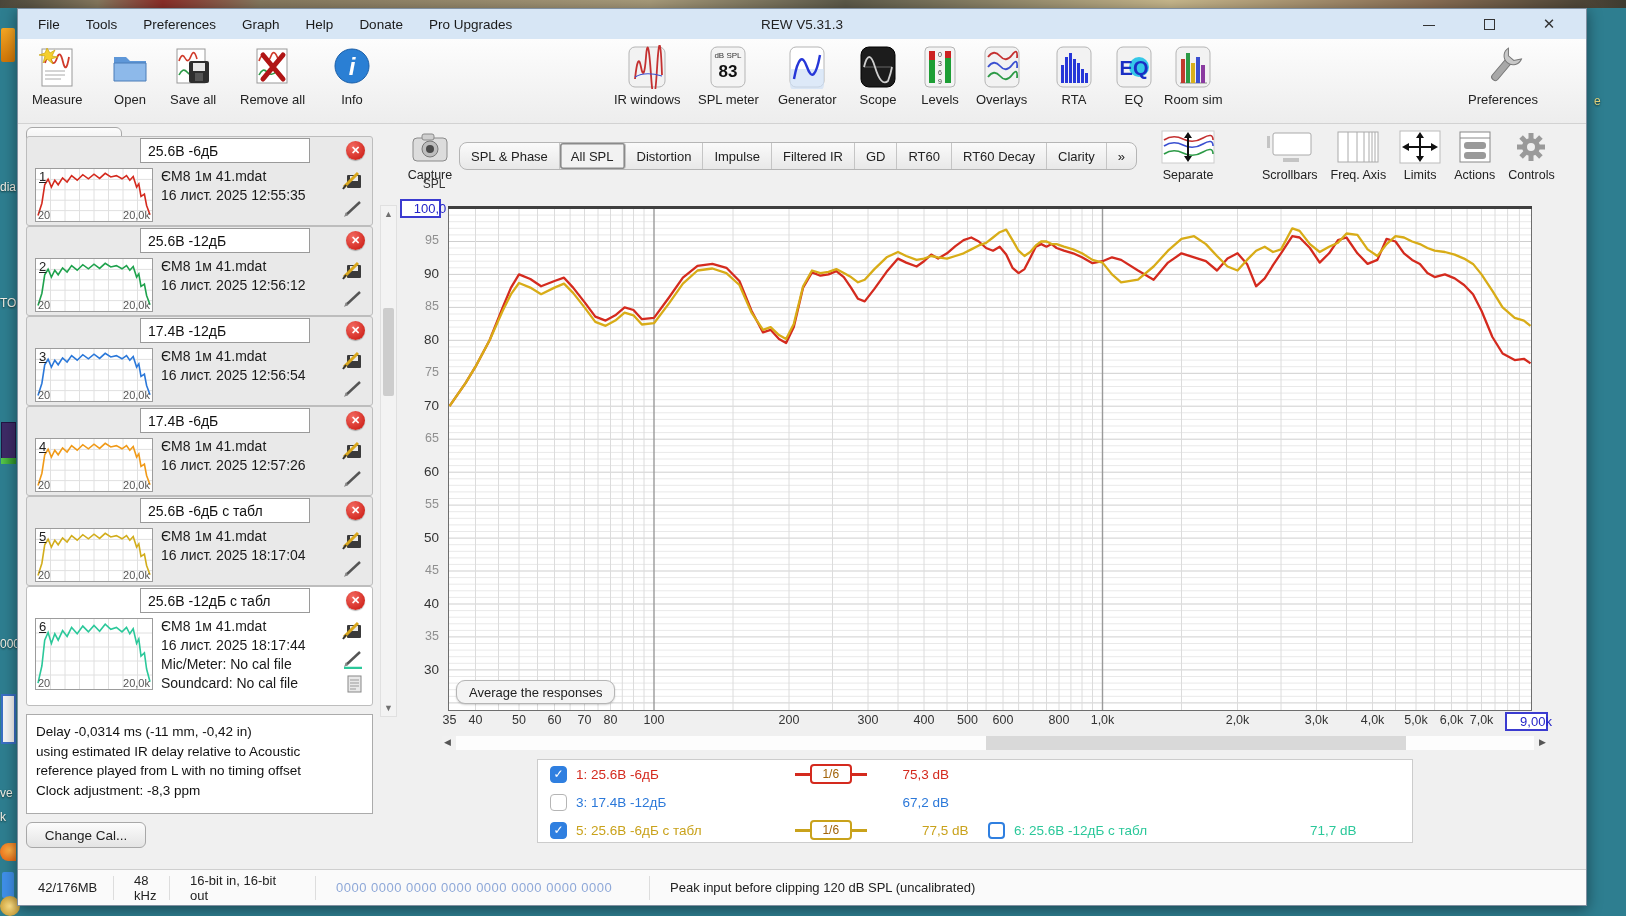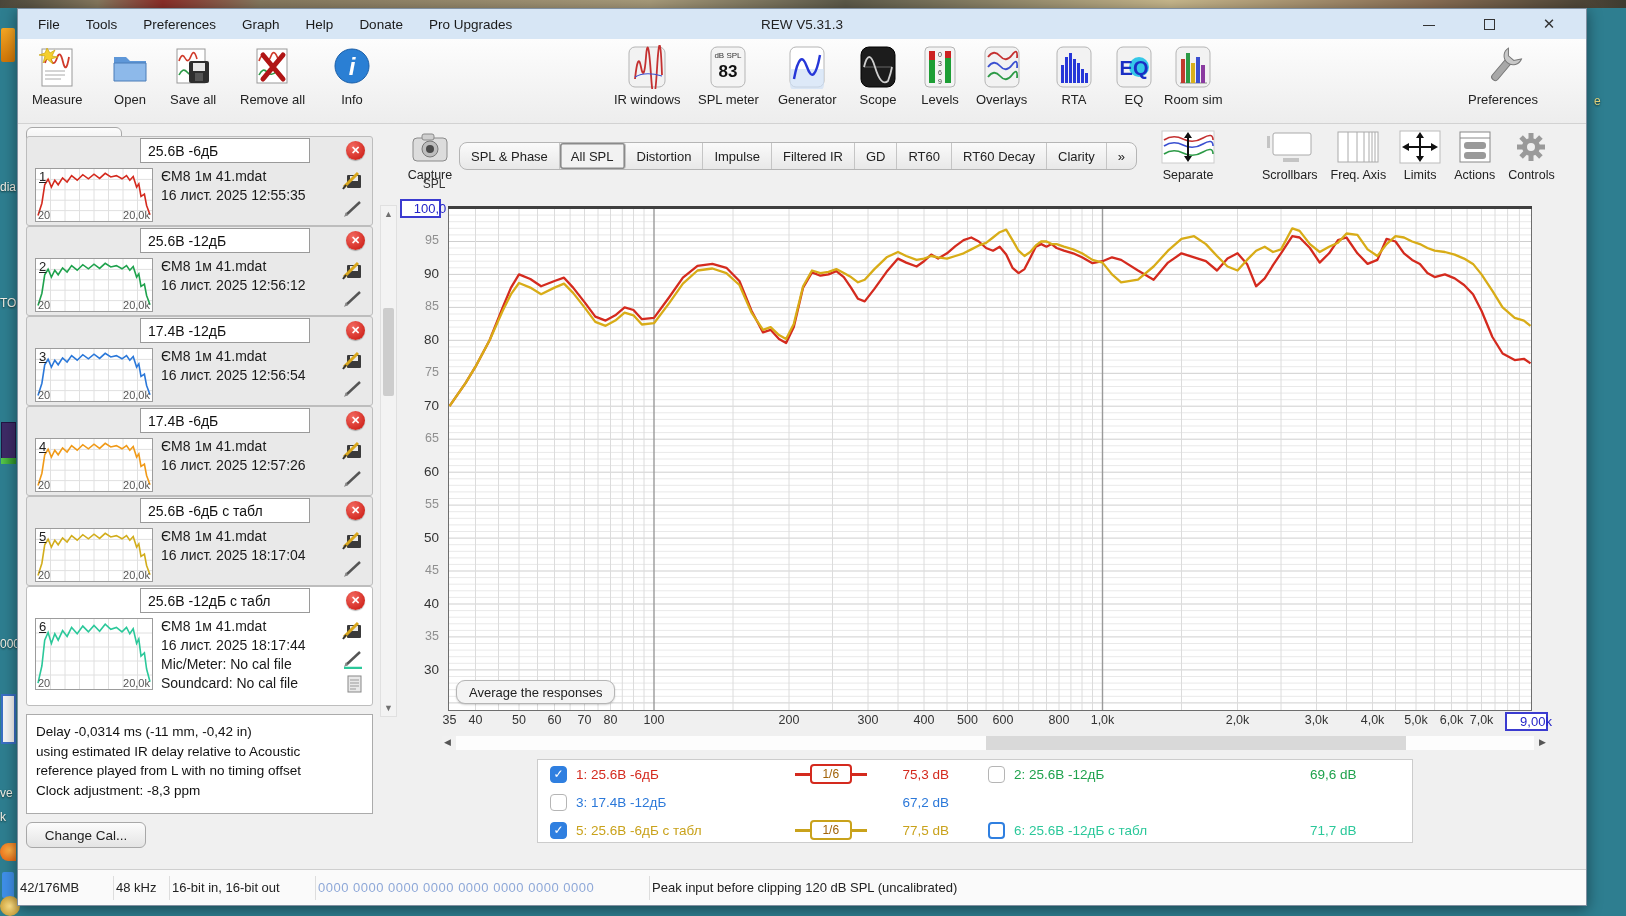--- a/index.html
+++ b/index.html
@@ -27,21 +27,21 @@
   
   #toolbar { position:absolute; left:0; top:30px; right:0; height:85px;
     background:linear-gradient(#fdfdfd,#ededed); border-bottom:1px solid #d2d2d2; }
   .tbtn { position:absolute; display:flex; flex-direction:column; align-items:center; gap:3px; font-size:13px; color:#222; }
   .tbtn svg { display:block; }
   .ticon { width:44px; height:44px; display:flex; align-items:center; justify-content:center; }
 
   
   #statusbar { position:absolute; left:0; bottom:0; right:0; height:36px; background:#fafafa;
     border-top:1px solid #cfcfcf; display:flex; align-items:center; font-size:13px; color:#222; }
-  .scell { padding:0 2px; height:24px; display:flex; align-items:center; border-right:1px solid #ddd; }
+  .scell { padding:0 20px; height:24px; display:flex; align-items:center; border-right:1px solid #ddd; }
   .scell.bits { color:#8ea8d8; letter-spacing:.5px; }
 
   
   #collapse-btn { position:absolute; left:8px; top:118px; width:96px; height:26px; border:1px solid #a8a8a8;
     border-radius:6px; background:linear-gradient(#fcfcfc,#e6e6e6); font-size:13.5px; color:#222;
     display:flex; align-items:center; justify-content:center; gap:7px; }
   .mcard { position:absolute; left:8px; width:347px; height:90px; background:#e9e9e9;
     border:1px solid #bdbdbd; border-radius:3px; }
   .mcard.selected { background:#ffffff; }
   .mname { position:absolute; left:113px; top:1px; width:170px; height:25px; background:#fff;
@@ -902,27 +902,20 @@
               <span>✓</span>
             </span>
           <span class="llabel" style="color: rgb(212, 42, 30);">1: 25.6В -6дБ</span>
           <span class="lbadge-slot">
               <span class="lbadge" style="color: rgb(212, 42, 30);">
                 <span class="frac">1/6</span>
               </span>
             </span>
           <span class="lvalue" style="color: rgb(212, 42, 30);">75,3 dB</span>
         </div>
-        <div class="lentry rgt">
-          <span class="cb">
-              <span style="visibility: hidden;">✓</span>
-            </span>
-          <span class="llabel" style="color: rgb(31, 162, 77);">2: 25.6В -12дБ</span>
-          <span class="lvalue" style="color: rgb(31, 162, 77);">69,6 dB</span>
-        </div>
       </div>
       <div class="lrow">
         <div class="lentry lft">
           <span class="cb">
               <span style="visibility: hidden;">✓</span>
             </span>
           <span class="llabel" style="color: rgb(43, 120, 217);">3: 17.4В -12дБ</span>
           <span class="lbadge-slot"></span>
           <span class="lvalue" style="color: rgb(43, 120, 217);">67,2 dB</span>
         </div>
@@ -931,21 +924,21 @@
         <div class="lentry lft">
           <span class="cb on">
               <span>✓</span>
             </span>
           <span class="llabel" style="color: rgb(201, 162, 27);">5: 25.6В -6дБ с табл</span>
           <span class="lbadge-slot">
               <span class="lbadge" style="color: rgb(201, 162, 27);">
                 <span class="frac">1/6</span>
               </span>
             </span>
-          <span class="lvalue" style="color: rgb(201, 162, 27);">77,5 dB</span>
+          <span class="lvalue" style="color: rgb(201, 162, 27); text-align: center;">77,5 dB</span>
         </div>
         <div class="lentry rgt">
           <span class="cb focus">
               <span style="visibility: hidden;">✓</span>
             </span>
           <span class="llabel" style="color: rgb(43, 200, 154);">6: 25.6В -12дБ с табл</span>
           <span class="lvalue" style="color: rgb(43, 200, 154);">71,7 dB</span>
         </div>
       </div>
     </div>

